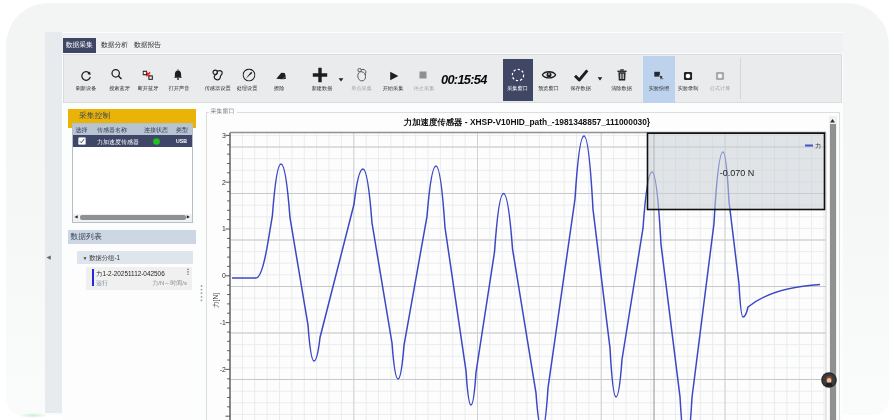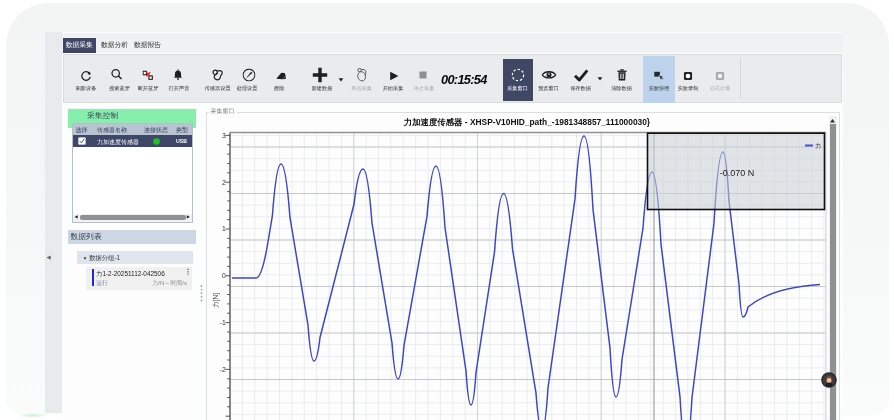--- a/index.html
+++ b/index.html
@@ -17,21 +17,21 @@
 #tab1 { left:0.5px; width:33.5px; background:#3e4565; color:#fff; }
 #tab2 { left:37px; width:31px; }
 #tab3 { left:70px; width:31px; }
 #toolbar { left:62.5px; top:53.5px; width:779px; height:49.5px; background:#e9ebec; border:1px solid #d9dbdc; }
 .tlabel { position:absolute; top:85px; font-size:5.2px; color:#2f2f2f; text-align:center; transform:translateX(-50%); white-space:nowrap; }
 .tlabel.dis { color:#a2a4a6; }
 .ticon { position:absolute; transform:translate(-50%,-50%); }
 #timer { left:441px; top:72px; width:52px; font-size:12.8px; font-weight:bold; color:#0a0a0a; letter-spacing:-0.7px;font-style:italic; }
 #btn-cap { left:503px; top:59px; width:29.5px; height:42px; background:#3f4765; }
 #btn-snap { left:643px; top:55.5px; width:31.5px; height:47.5px; background:#bdd2ec; }
-#panel-h1 { left:68px; top:108.8px; width:128px; height:19px; background:#86efac; font-size:7.8px; color:#3a4656; line-height:14.2px; padding-left:19px; }
+#panel-h1 { left:68px; top:108.8px; width:128px; height:19px; background:#eab308; font-size:7.8px; color:#3a4656; line-height:14.2px; padding-left:11px; }
 #panel-h2 { left:68px; top:229.5px; width:128px; height:22px; background:#cdd7e3; font-size:7.8px; color:#3a4656; line-height:14.2px; padding-left:2.5px; }
 #table { left:72px; top:122.5px; width:120.5px; height:100.5px; background:#fff; border:1px solid #b6bec8; }
 #thead { position:absolute; left:0; top:0; width:100%; height:11.8px; background:#b9c4d2; }
 #thead span { position:absolute; top:2px; font-size:6px; color:#2c3a52; }
 #trow { position:absolute; left:0; top:11.8px; width:100%; height:12.2px; background:#3f4769; }
 #trow span { position:absolute; font-size:6px; color:#fff; }
 #hscroll { position:absolute; left:0px; bottom:0.5px; width:100%; height:7.5px; background:#f1f1f1; }
 #hthumb { position:absolute; left:7px; top:1.4px; width:106px; height:4.8px; background:#8e9092; border-radius:2px; }
 #dlist { left:68px; top:243.7px; width:128px; height:176px; background:#fdfdfd; }
 #grouprow { position:absolute; left:8.5px; top:7px; width:116.5px; height:13px; background:#dfe5ec; font-size:6.3px; color:#333; line-height:13px; }

